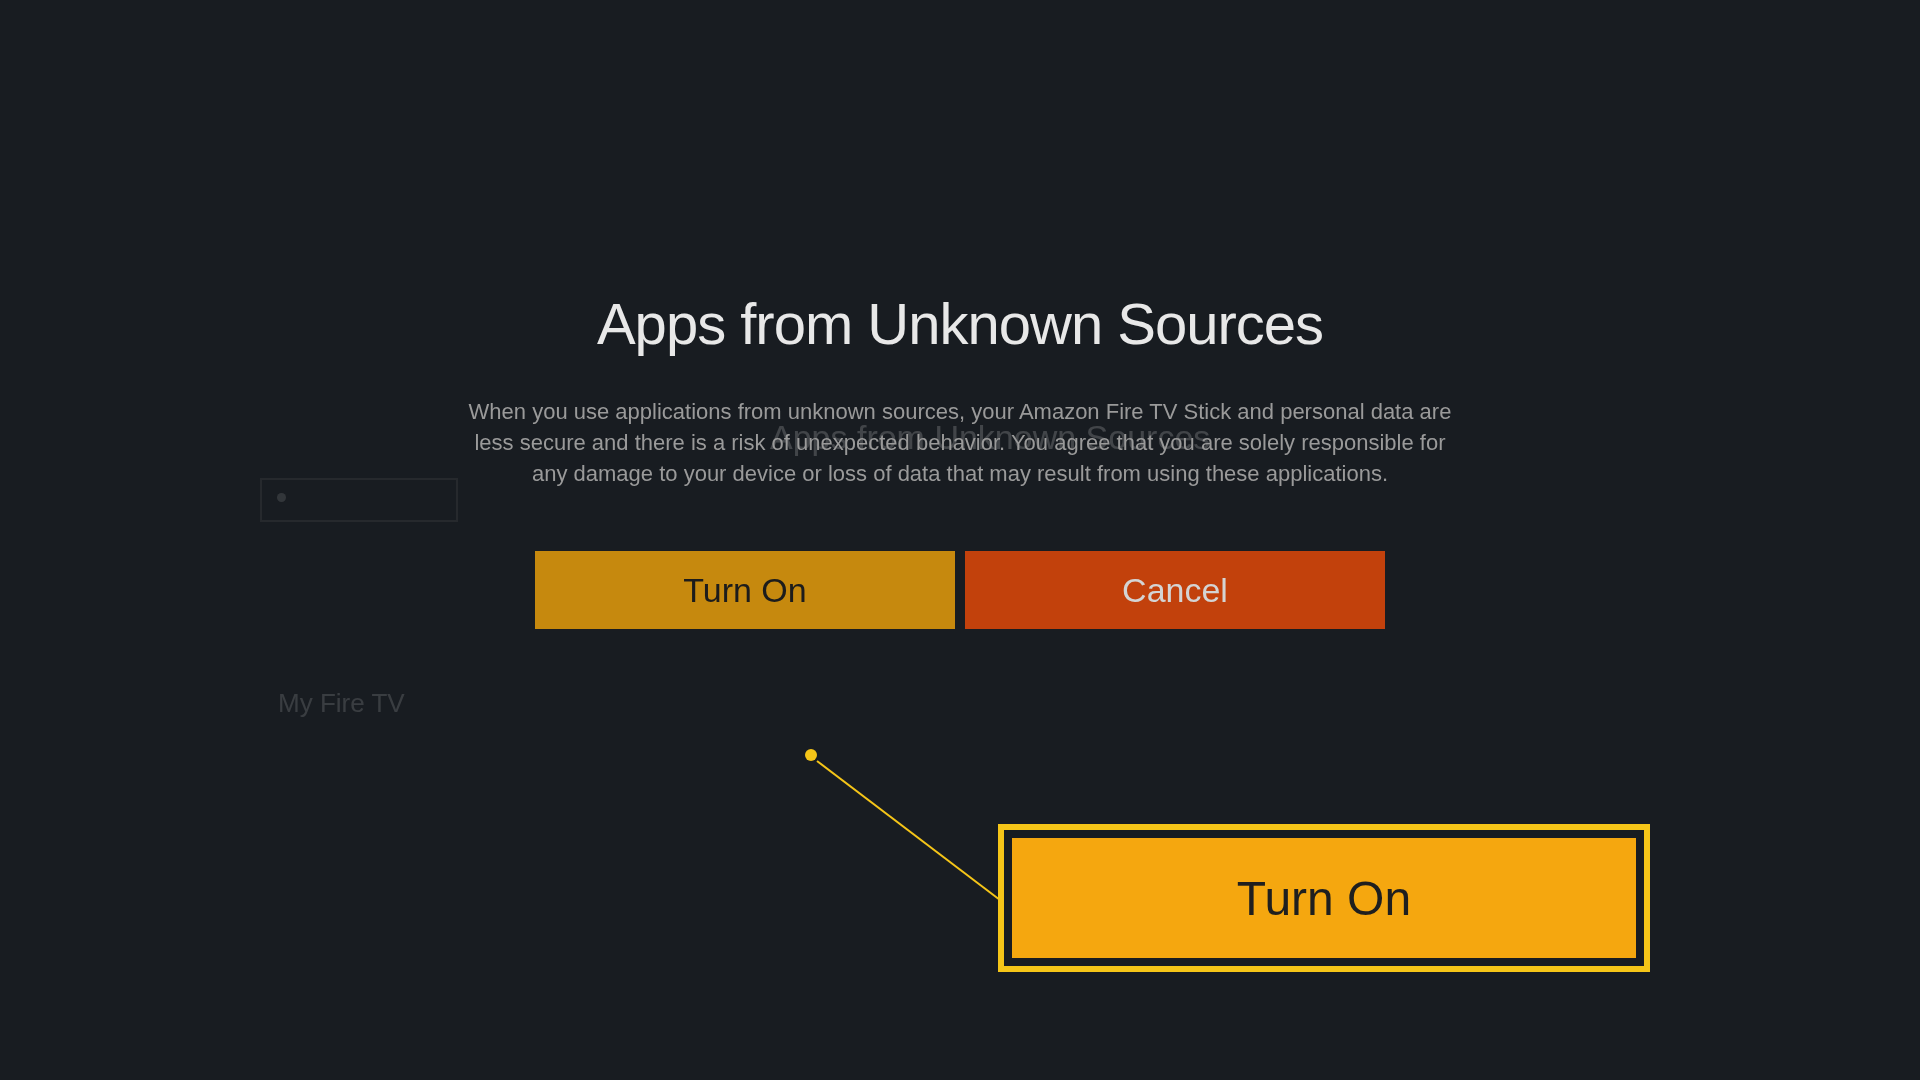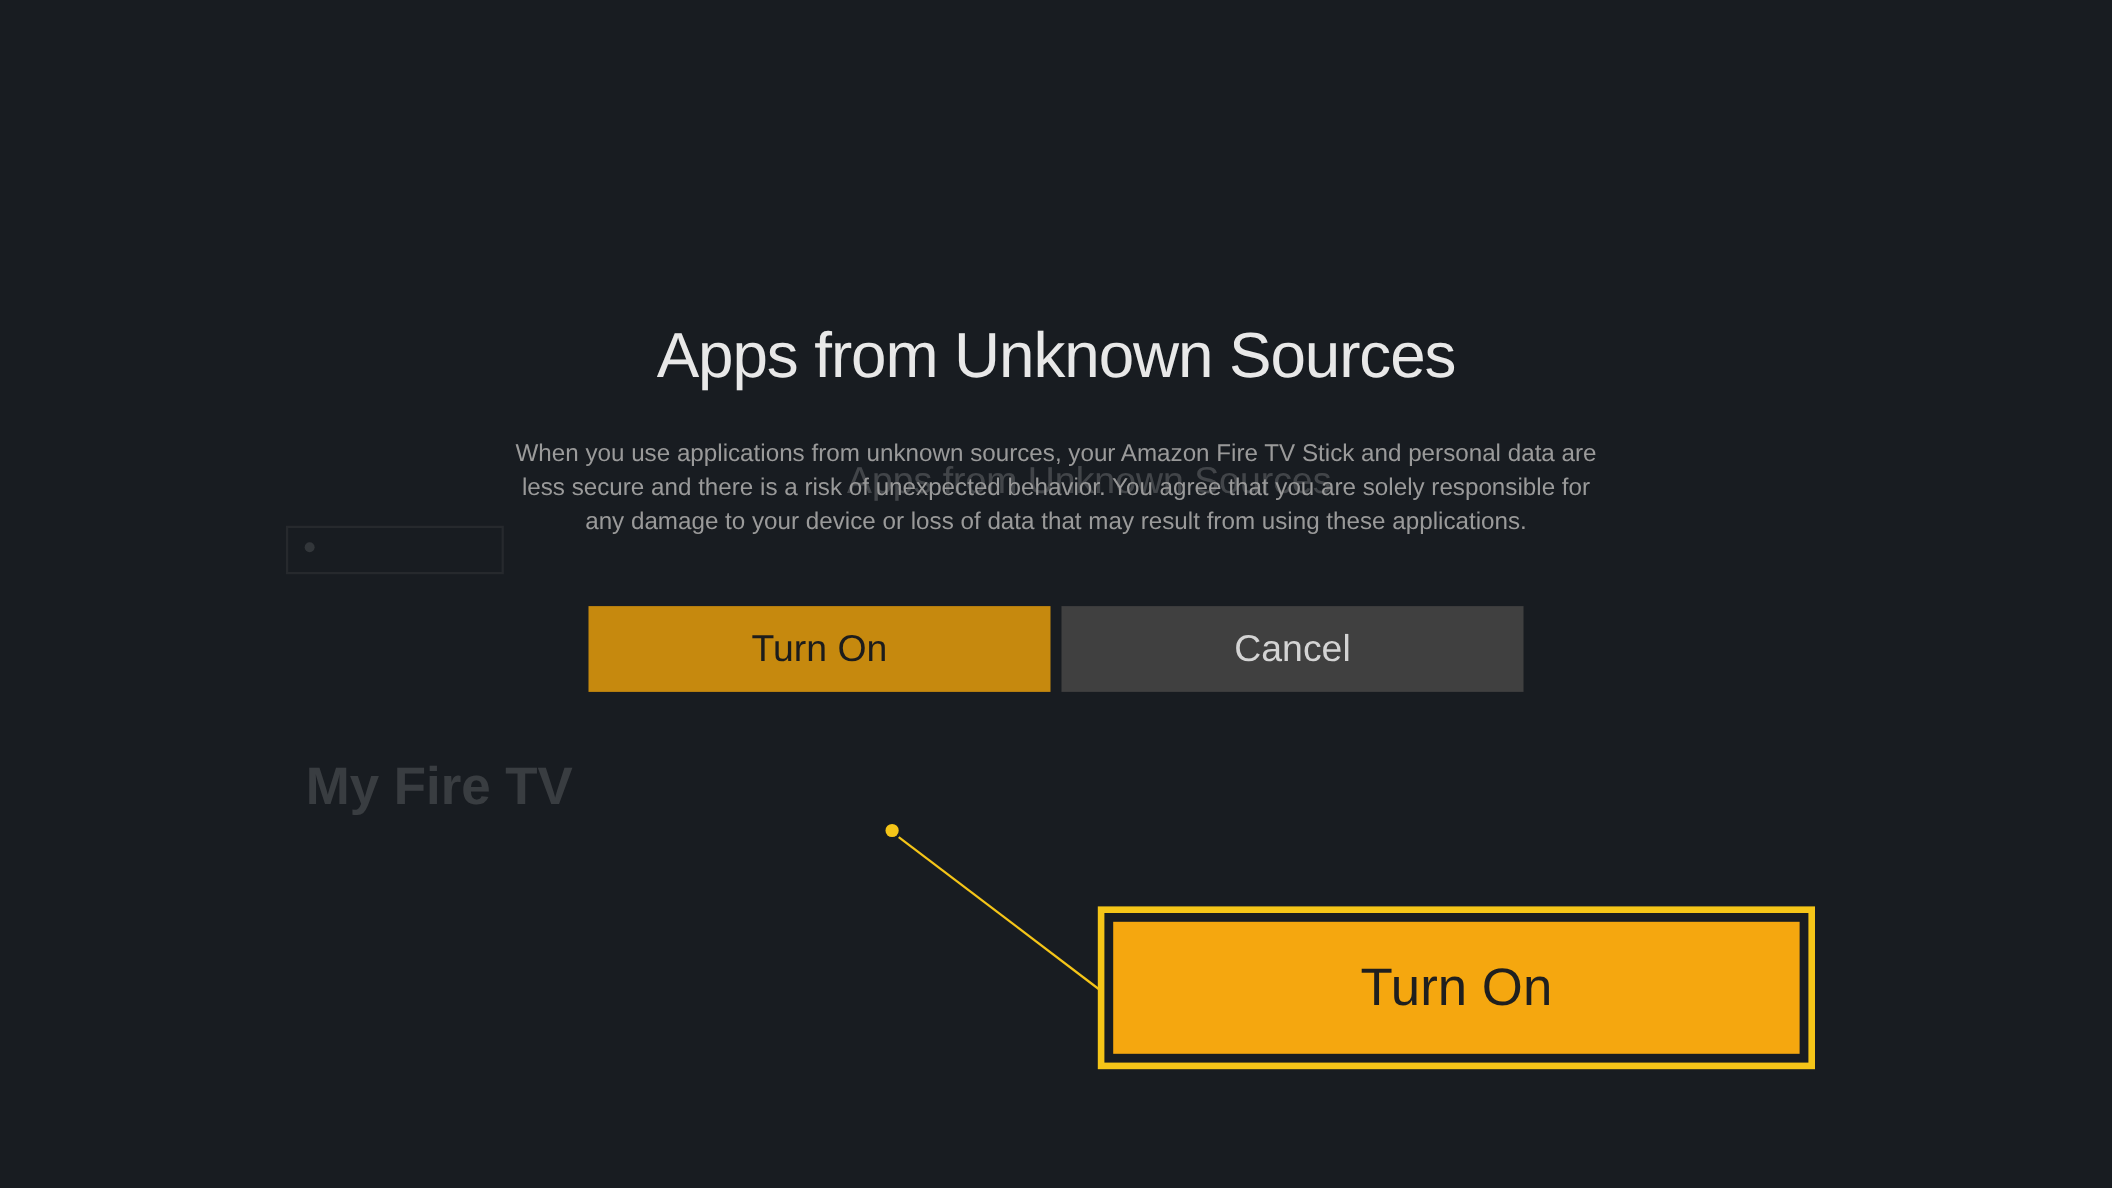--- a/index.html
+++ b/index.html
@@ -74,22 +74,22 @@
       height: 9px;
       background: #aaa;
       border-radius: 50%;
     }
 
     .bg-myfiretv {
       position: absolute;
       top: 688px;
       left: 278px;
       color: #d0d0d0;
-      font-size: 48px;
-      font-weight: 700;
+      font-size: 26px;
+      font-weight: 400;
     }
 
     .bg-help {
       position: absolute;
       top: 407px;
       left: 1418px;
       width: 390px;
       color: #cccccc;
       font-size: 24px;
       line-height: 1.5;
@@ -139,21 +139,21 @@
       border: none;
       cursor: pointer;
     }
 
     .btn-primary {
       background: #c6890e;
       color: #1c1c1c;
     }
 
     .btn-secondary {
-      background: #404040;
+      background: #c2410c;
       color: #d4d4d4;
     }
 
     
     .callout {
       position: absolute;
       top: 824px;
       left: 998px;
       width: 652px;
       height: 148px;

